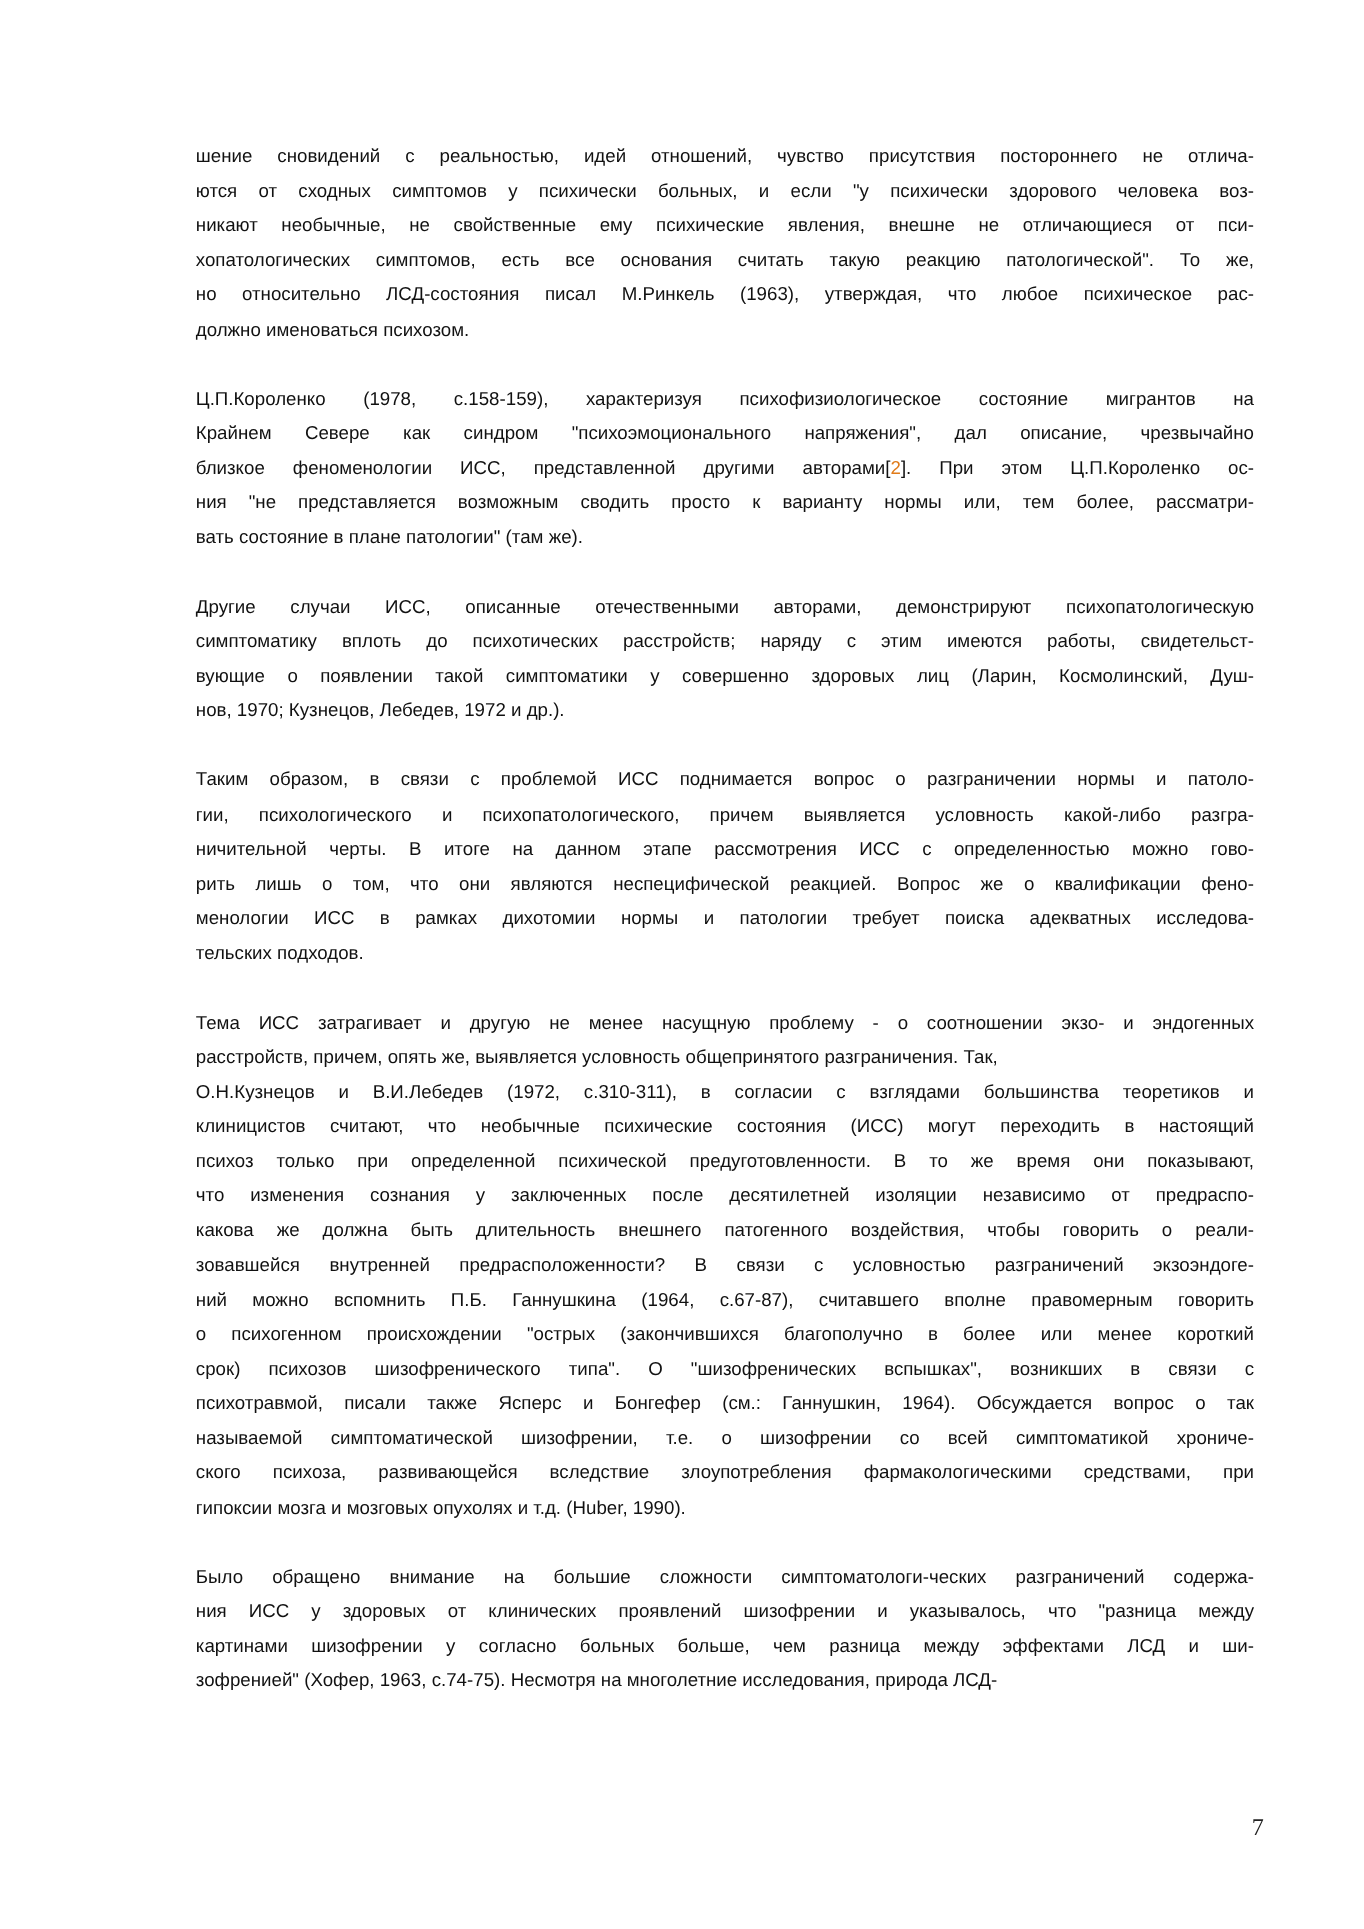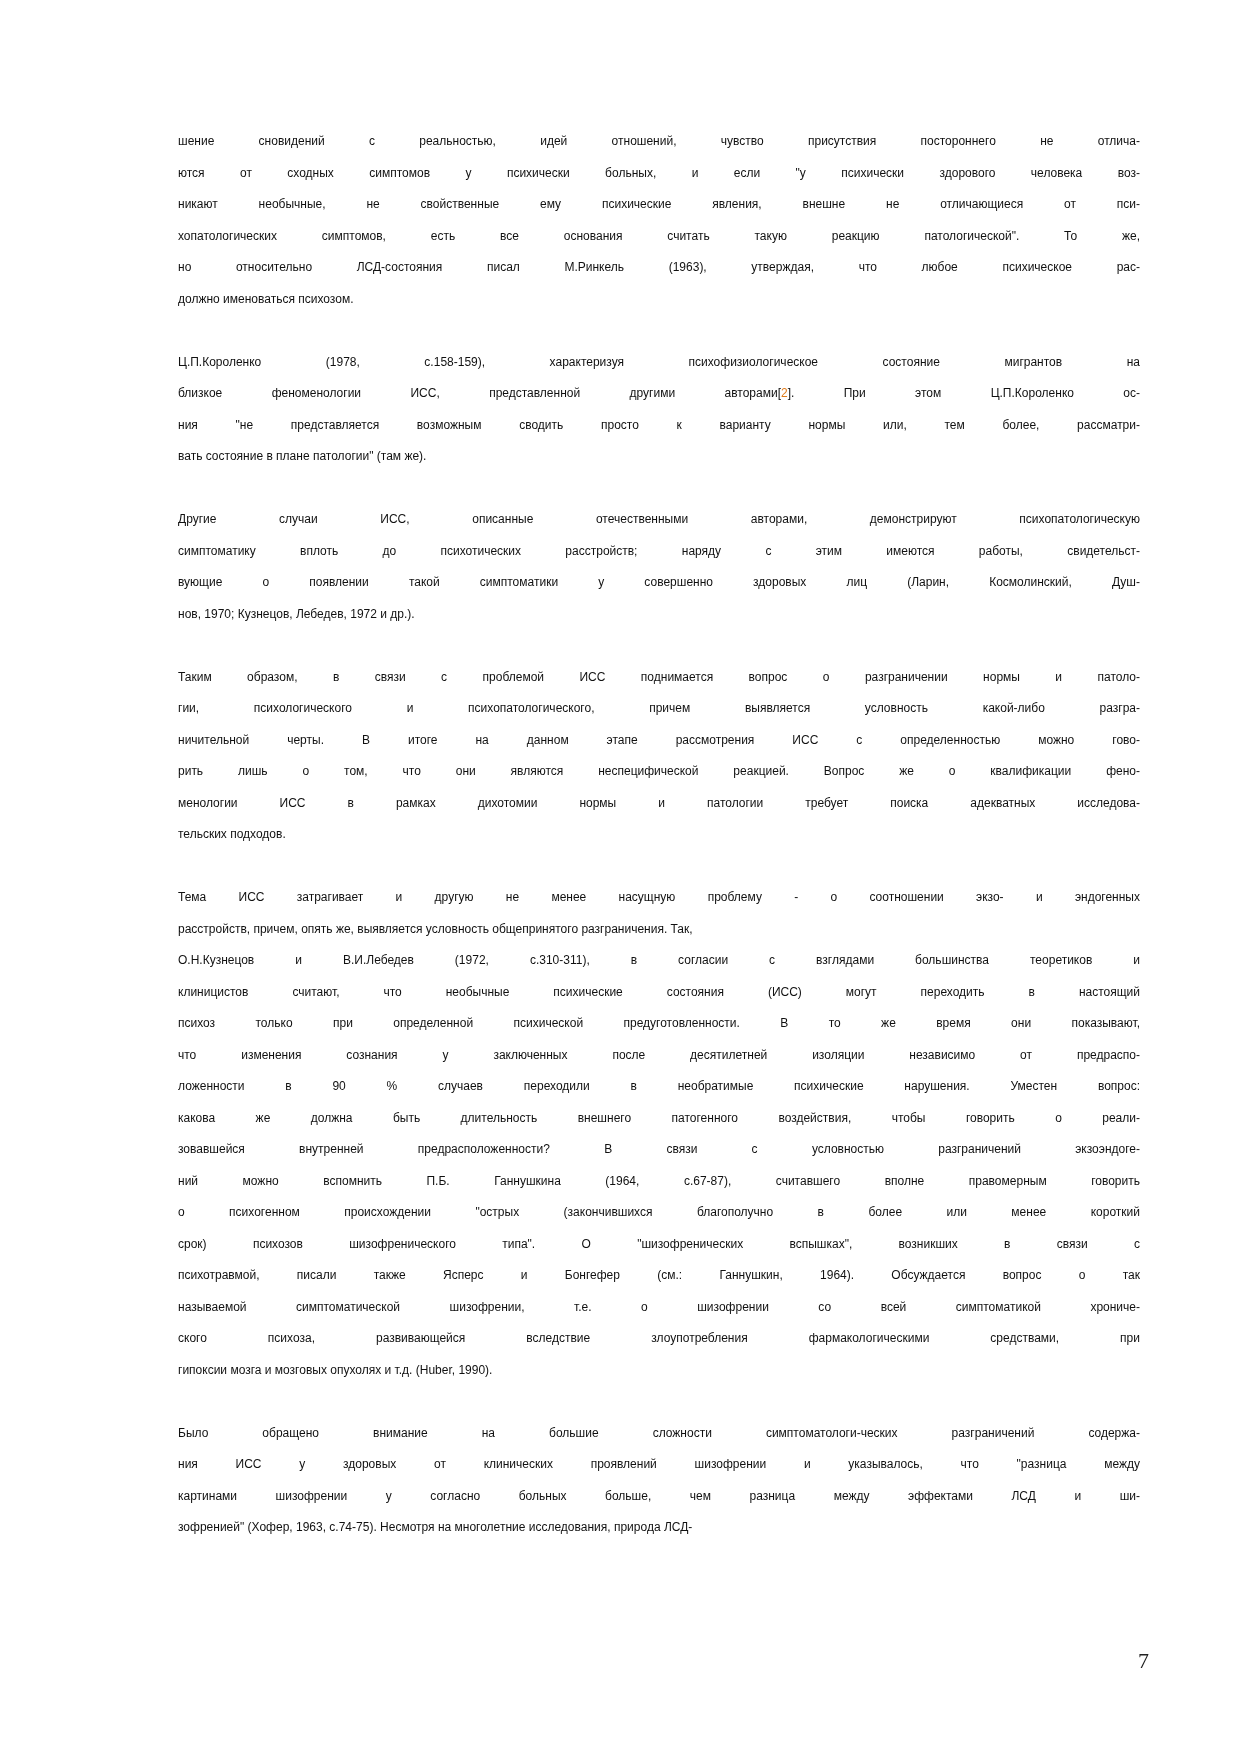--- a/index.html
+++ b/index.html
@@ -3,21 +3,21 @@
 <meta charset="utf-8">
 <style>
   html, body { margin: 0; padding: 0; background: #ffffff; }
   body { width: 1240px; height: 1754px; position: relative; overflow: hidden; }
   .page {
     position: absolute; left: 0; top: 0; width: 1240px; height: 1754px; background: #ffffff;
   }
   .text-body {
     position: absolute; left: 178px; top: 126px; width: 962px;
     font-family: "Liberation Sans", sans-serif;
-    font-size: 12px; color: #111111;
+    font-size: 17px; color: #111111;
   }
   .para { margin: 0 0 31.5px 0; }
   .line {
     display: block; height: 31.5px; line-height: 31.5px;
     white-space: nowrap; text-align: justify; text-align-last: justify;
   }
   .line.last { text-align-last: left; }
   .ref-link { color: #e07b1a; text-decoration: none; }
   .page-number {
     position: absolute; left: 1138px; top: 1648px;
@@ -34,20 +34,21 @@
       <span class="line">шение сновидений с реальностью, идей отношений, чувство присутствия постороннего не отлича-</span>
       <span class="line">ются от сходных симптомов у психически больных, и если "у психически здорового человека воз-</span>
       <span class="line">никают необычные, не свойственные ему психические явления, внешне не отличающиеся от пси-</span>
       <span class="line">хопатологических симптомов, есть все основания считать такую реакцию патологической". То же,</span>
       <span class="line">но относительно ЛСД-состояния писал М.Ринкель (1963), утверждая, что любое психическое рас-</span>
       <span class="line last">должно именоваться психозом.</span>
     </p>
 
     <p class="para">
       <span class="line">Ц.П.Короленко (1978, с.158-159), характеризуя психофизиологическое состояние мигрантов на</span>
+      <span class="line">Крайнем Севере как синдром "психоэмоционального напряжения", дал описание, чрезвычайно</span>
       <span class="line"><span>близкое феноменологии ИСС, представленной другими авторами[</span><a class="ref-link" href="#" style="color: rgb(224, 123, 26);">2</a><span>]. При этом Ц.П.Короленко ос-</span></span>
       <span class="line">ния "не представляется возможным сводить просто к варианту нормы или, тем более, рассматри-</span>
       <span class="line last">вать состояние в плане патологии" (там же).</span>
     </p>
 
     <p class="para">
       <span class="line">Другие случаи ИСС, описанные отечественными авторами, демонстрируют психопатологическую</span>
       <span class="line">симптоматику вплоть до психотических расстройств; наряду с этим имеются работы, свидетельст-</span>
       <span class="line">вующие о появлении такой симптоматики у совершенно здоровых лиц (Ларин, Космолинский, Душ-</span>
       <span class="line last">нов, 1970; Кузнецов, Лебедев, 1972 и др.).</span>
@@ -62,21 +63,20 @@
       <span class="line last">тельских подходов.</span>
     </p>
 
     <p class="para">
       <span class="line">Тема ИСС затрагивает и другую не менее насущную проблему - о соотношении экзо- и эндогенных</span>
       <span class="line last">расстройств, причем, опять же, выявляется условность общепринятого разграничения. Так,</span>
       <span class="line">О.Н.Кузнецов и В.И.Лебедев (1972, с.310-311), в согласии с взглядами большинства теоретиков и</span>
       <span class="line">клиницистов считают, что необычные психические состояния (ИСС) могут переходить в настоящий</span>
       <span class="line">психоз только при определенной психической предуготовленности. В то же время они показывают,</span>
       <span class="line">что изменения сознания у заключенных после десятилетней изоляции независимо от предраспо-</span>
-      <span class="line">ложенности в 90 % случаев переходили в необратимые психические нарушения. Уместен вопрос:</span>
       <span class="line">какова же должна быть длительность внешнего патогенного воздействия, чтобы говорить о реали-</span>
       <span class="line">зовавшейся внутренней предрасположенности? В связи с условностью разграничений экзоэндоге-</span>
       <span class="line">ний можно вспомнить П.Б. Ганнушкина (1964, с.67-87), считавшего вполне правомерным говорить</span>
       <span class="line">о психогенном происхождении "острых (закончившихся благополучно в более или менее короткий</span>
       <span class="line">срок) психозов шизофренического типа". О "шизофренических вспышках", возникших в связи с</span>
       <span class="line">психотравмой, писали также Ясперс и Бонгефер (см.: Ганнушкин, 1964). Обсуждается вопрос о так</span>
       <span class="line">называемой симптоматической шизофрении, т.е. о шизофрении со всей симптоматикой хрониче-</span>
       <span class="line">ского психоза, развивающейся вследствие злоупотребления фармакологическими средствами, при</span>
       <span class="line last">гипоксии мозга и мозговых опухолях и т.д. (Huber, 1990).</span>
     </p>

